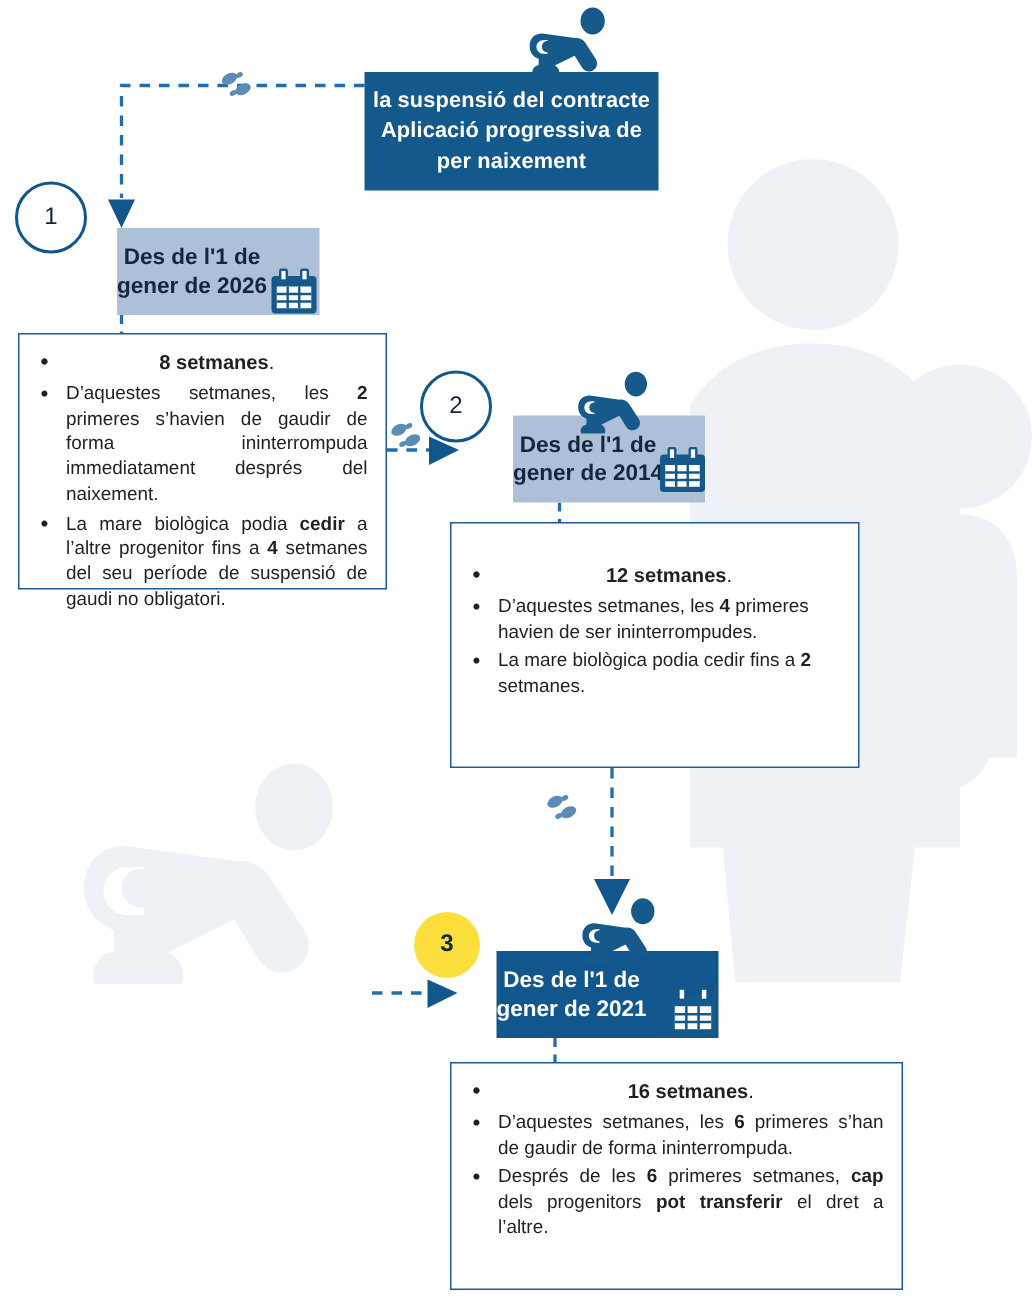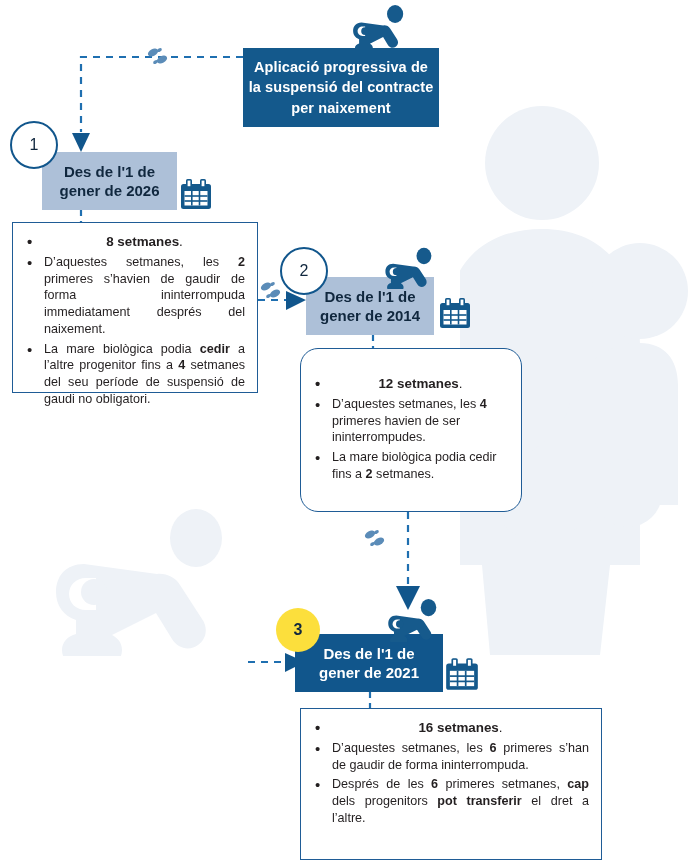--- a/index.html
+++ b/index.html
@@ -26,25 +26,26 @@
     color:#ffffff;
     font-weight:bold;
     font-size:14.5px;
     line-height:1.42;
     text-align:center;
     display:flex;align-items:center;justify-content:center;
     letter-spacing:.1px;
   }
 
   .step-head{
-    display:flex;align-items:center;justify-content:center;
+    display:flex;align-items:center;justify-content:flex-start;
     font-weight:bold;
     font-size:15px;
     line-height:1.3;
     text-align:center;
+    margin-left:36px;
   }
   .step-head.grey{background:#adc0d8;color:#10273e;}
   .step-head.blue{background:#11568c;color:#ffffff;}
 
   .num-circle{
     position:absolute;
     width:44px;height:44px;border-radius:50%;
     display:flex;align-items:center;justify-content:center;
     font-size:16px;font-weight:normal;
     z-index:5;
@@ -134,22 +135,22 @@
       <polygon points="286,291 286,310 306,300"></polygon>
 
       <polygon points="396,586 420,586 408,610"></polygon>
 
       <polygon points="285,653 285,672 305,662"></polygon>
     </g>
   </svg>
 
   <div class="layer title-box" style="left:243px;top:48px;width:196px;height:79px;">
     <div>
+      <div>la suspensió del contracte</div>
       <div>Aplicació progressiva de</div>
-      <div>la suspensió del contracte</div>
       <div>per naixement</div>
     </div>
   </div>
 
   <svg class="icon-slot" style="left:345px;top:2px;" width="72" height="48" viewBox="0 0 210 160">
     <g fill="#165a8c">
       <ellipse cx="152" cy="40" rx="27" ry="30"></ellipse>
       <path d="M40 68 C22 68 12 80 12 96 c0 14 8 24 20 28 l0 14 c-8 2 -14 8 -14 16 c0 10 8 16 18 16 l24 0 c10 0 18 -6 18 -16 c0 -7 -4 -12 -10 -15 l44 -22 l16 26 c6 10 18 12 26 6 c9 -6 10 -18 4 -26 l-22 -34 c-5 -8 -14 -12 -23 -11 Z"></path>
       <path d="M44 82 c-10 0 -17 7 -17 15 c0 9 7 16 17 16 l8 0 l0 -31 Z" fill="#ffffff"></path>
       <circle cx="52" cy="97" r="13"></circle>
@@ -238,21 +239,21 @@
         <line x1="6.5" y1="20" x2="29.5" y2="20"></line>
         <line x1="6.5" y1="25" x2="29.5" y2="25"></line>
       </g>
       <rect x="8" y="3" width="6" height="9" rx="1.6" fill="#14598c"></rect>
       <rect x="22" y="3" width="6" height="9" rx="1.6" fill="#14598c"></rect>
       <rect x="9.6" y="4.6" width="2.8" height="5.6" fill="#ffffff"></rect>
       <rect x="23.6" y="4.6" width="2.8" height="5.6" fill="#ffffff"></rect>
     </g>
   </svg>
 
-  <div class="layer content-box" style="left:300px;top:348px;width:222px;height:164px;padding-top:26px;border-radius:18px;">
+  <div class="layer content-box" style="left:300px;top:348px;width:273px;height:164px;padding-top:26px;">
     <ul>
       <li class="lead">
         <span>12 setmanes</span><span class="tail">.</span>
       </li>
       <li class="nojust">D’aquestes setmanes, les <b>4</b> primeres havien de ser ininterrompudes.</li>
       <li class="nojust">La mare biològica podia cedir fins a <b>2</b> setmanes.</li>
     </ul>
   </div>
 
   <svg class="icon-slot" style="left:360px;top:526px;" width="30" height="24" viewBox="0 0 60 48">

